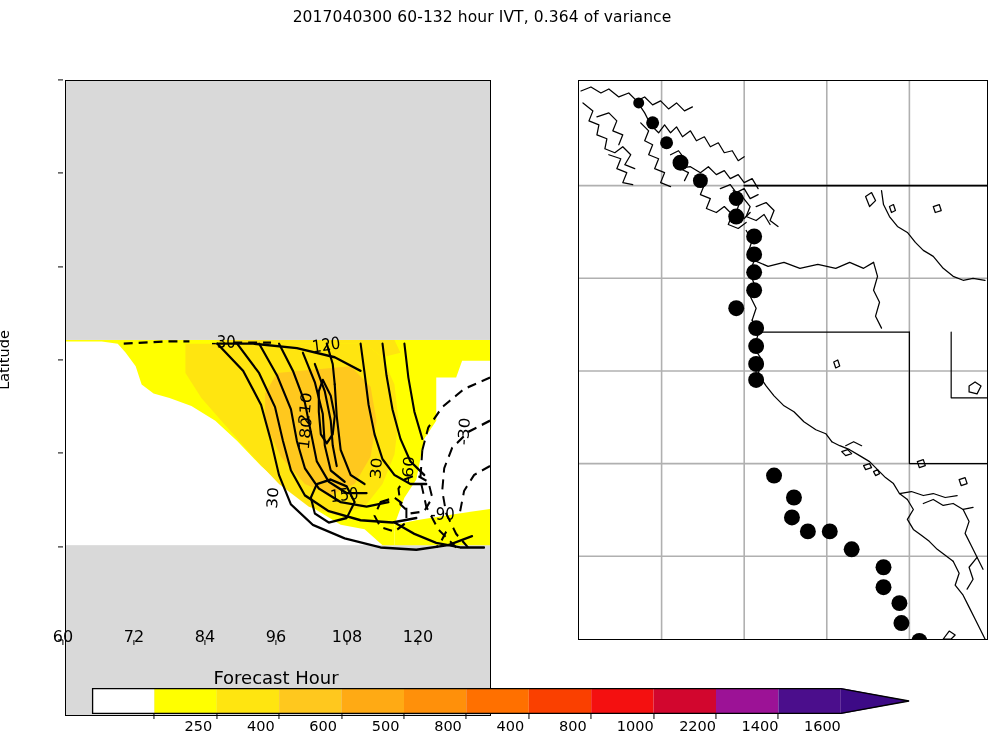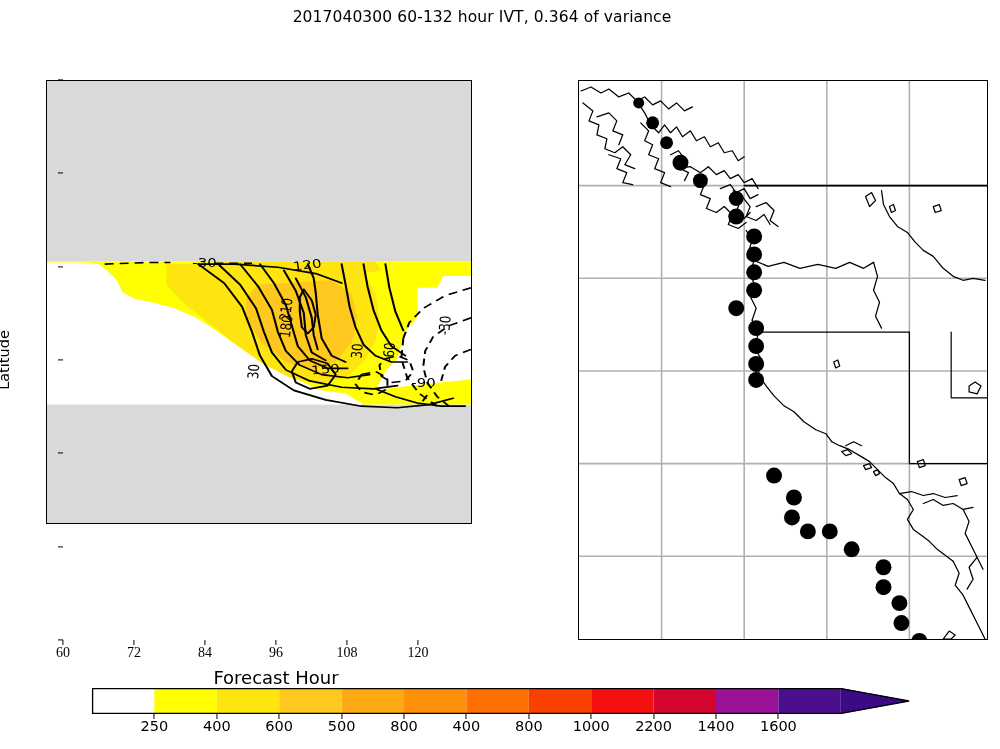--- a/index.html
+++ b/index.html
@@ -8,41 +8,41 @@
 
   .fig{position:absolute;left:0;top:0;width:1000px;height:749px;}
 
   
   #figure-title{
     position:absolute;left:0;top:8px;width:964px;text-align:center;
     font-size:15.5px;letter-spacing:.1px;color:#000;
   }
 
   
-  #left-axes{position:absolute;left:46px;top:80px;width:426px;height:444px;
+  #left-axes{position:absolute;left:65px;top:80px;width:426px;height:636px;
              border:1.1px solid #000;box-sizing:border-box;background:#fff;overflow:hidden;}
   #left-plot-svg{position:absolute;left:0;top:0;width:100%;height:100%;}
   .ytick-mark{position:absolute;width:5px;height:1.2px;background:#000;transform:translateY(-50%);}
-  .xtick-label{position:absolute;top:645px;transform:translateX(-50%);font-size:14px;white-space:nowrap;font-family:Liberation Serif, serif;}
+  .xtick-label{position:absolute;top:627px;transform:translateX(-50%);font-size:16px;white-space:nowrap;}
   .xtick-mark{position:absolute;top:640px;width:1.2px;height:5px;background:#000;transform:translateX(-50%);}
 
   #ylabel-latitude{position:absolute;left:4px;top:360px;transform:translate(-50%,-50%) rotate(-90deg);
                    transform-origin:center center;font-size:14.5px;white-space:nowrap;}
   #xlabel-forecast-hour{position:absolute;left:276px;top:667px;transform:translateX(-50%);
                         font-size:18px;white-space:nowrap;}
 
   
   #map-axes{position:absolute;left:578px;top:80px;width:410px;height:560px;
             border:1.3px solid #000;box-sizing:border-box;background:#fff;overflow:hidden;}
   #map-svg{position:absolute;left:0;top:0;width:100%;height:100%;}
 
   
   #colorbar-wrap{position:absolute;left:92px;top:688px;width:818px;height:26px;}
   #colorbar-svg{position:absolute;left:0;top:0;width:100%;height:100%;overflow:visible;}
-  .cb-tick-label{position:absolute;top:718px;transform:translateX(-50%);font-size:14.5px;white-space:nowrap;}
+  .cb-tick-label{position:absolute;top:718px;transform:translateX(-50%);font-size:14.5px;white-space:nowrap;margin-left:44px;}
   .cb-tick-mark{position:absolute;top:714px;width:1.1px;height:5px;background:#000;transform:translateX(-50%);}
 </style>
 </head>
 <body>
 
 <div class="fig">
 
   <div id="figure-title">2017040300 60-132 hour IVT, 0.364 of variance</div>
 
   <div id="left-axes">

